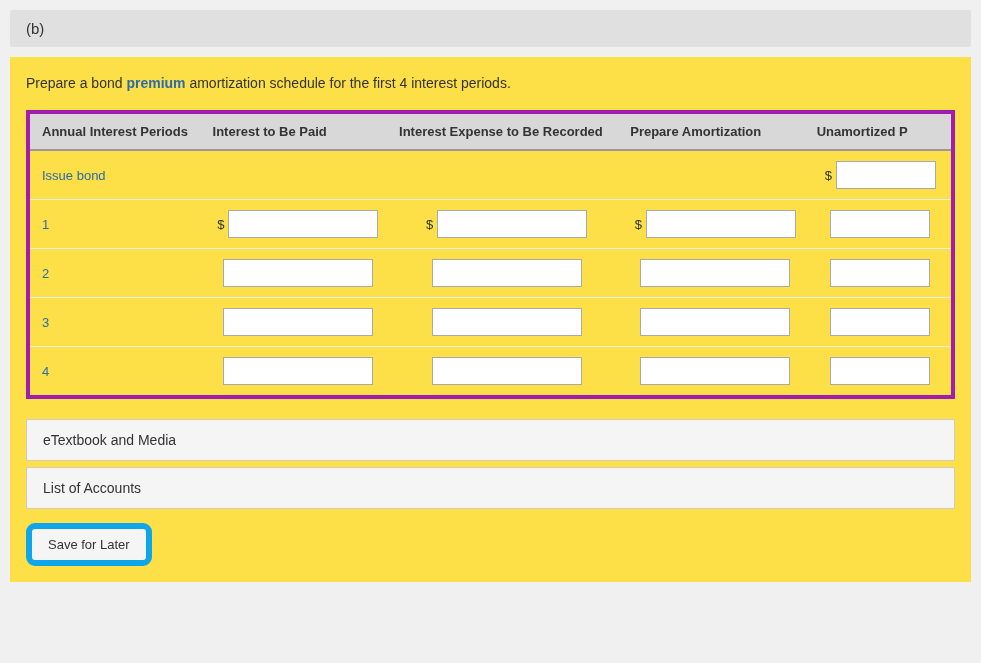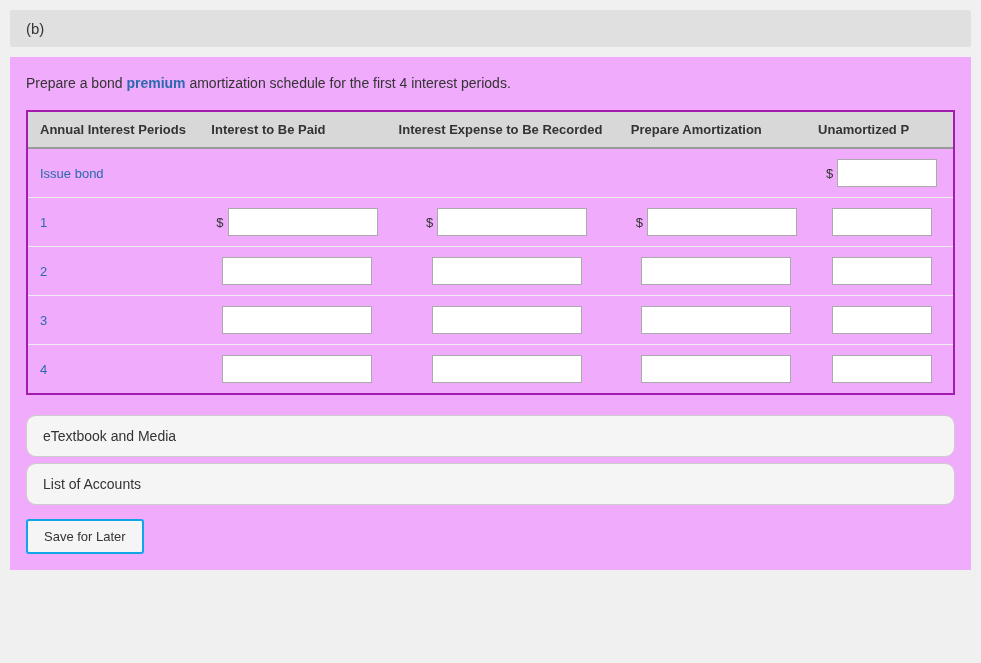--- a/index.html
+++ b/index.html
@@ -20,41 +20,41 @@
     .section-label {
       background: #e0e0e0;
       padding: 10px 16px;
       font-size: 15px;
       color: #333;
       margin-bottom: 10px;
       border-radius: 2px;
     }
 
     .content-area {
-      background: #f0abfc;
+      background: #fde047;
       padding: 16px;
       margin-bottom: 10px;
     }
 
     .instruction-text {
       font-size: 14px;
       color: #333;
       margin-bottom: 16px;
       line-height: 1.5;
     }
 
     .instruction-text .highlight {
       color: #2a6aad;
       font-weight: bold;
     }
 
     .table-container {
       width: 100%;
       overflow: hidden;
-      border: 2px solid #a21caf;
+      border: 4px solid #a21caf;
     }
 
     table {
       width: 100%;
       border-collapse: collapse;
     }
 
     thead tr {
       background: #d8d8d8;
     }
@@ -138,31 +138,31 @@
     .btn-accordion {
       display: block;
       width: 100%;
       background: #f5f5f5;
       border: 1px solid #ccc;
       padding: 12px 16px;
       text-align: left;
       font-size: 14px;
       color: #333;
       cursor: pointer;
-      border-radius: 10px;
+      border-radius: 2px;
     }
 
     .btn-save {
       background: #f5f5f5;
-      border: 2px solid #0ea5e9;
+      border: 6px solid #0ea5e9;
       padding: 8px 16px;
       font-size: 13px;
       color: #333;
       cursor: pointer;
-      border-radius: 3px;
+      border-radius: 9px;
       margin-top: 4px;
     }
 
     .period-number {
       color: #2a6aad;
     }
   </style>
 </head>
 <body>
 

